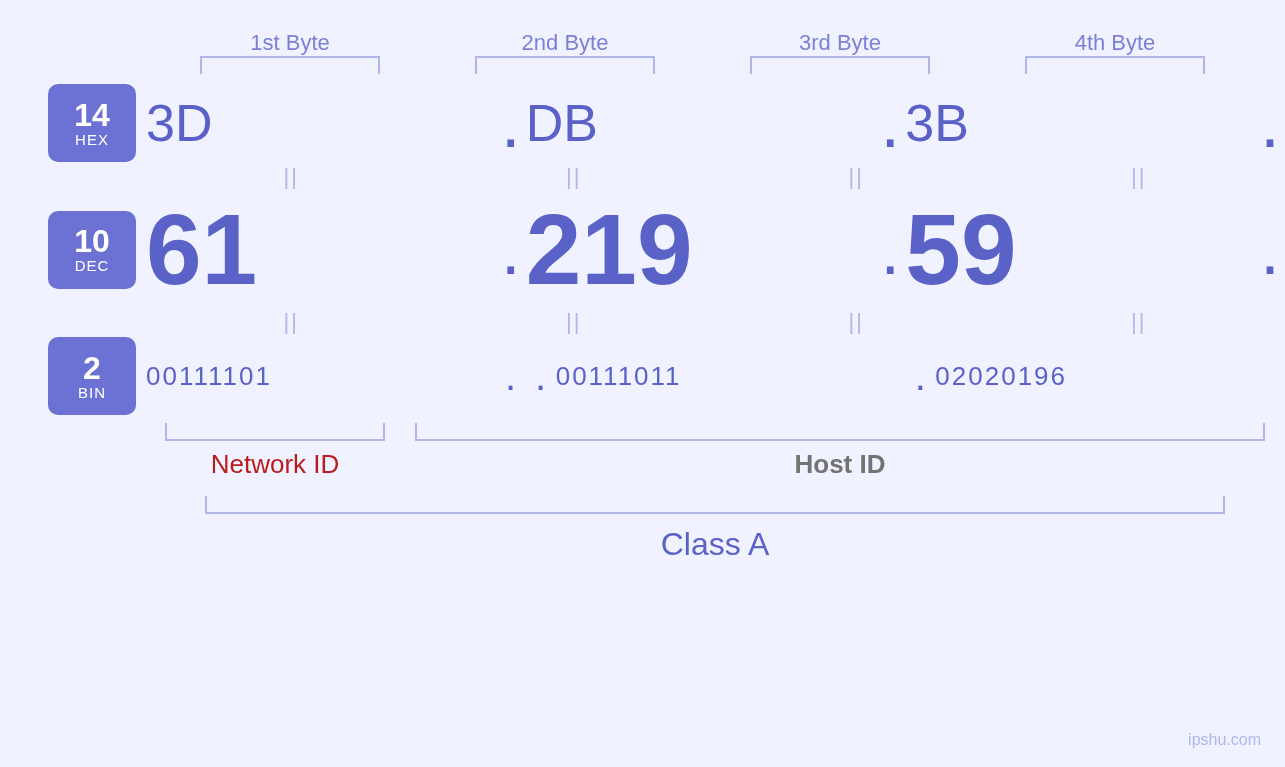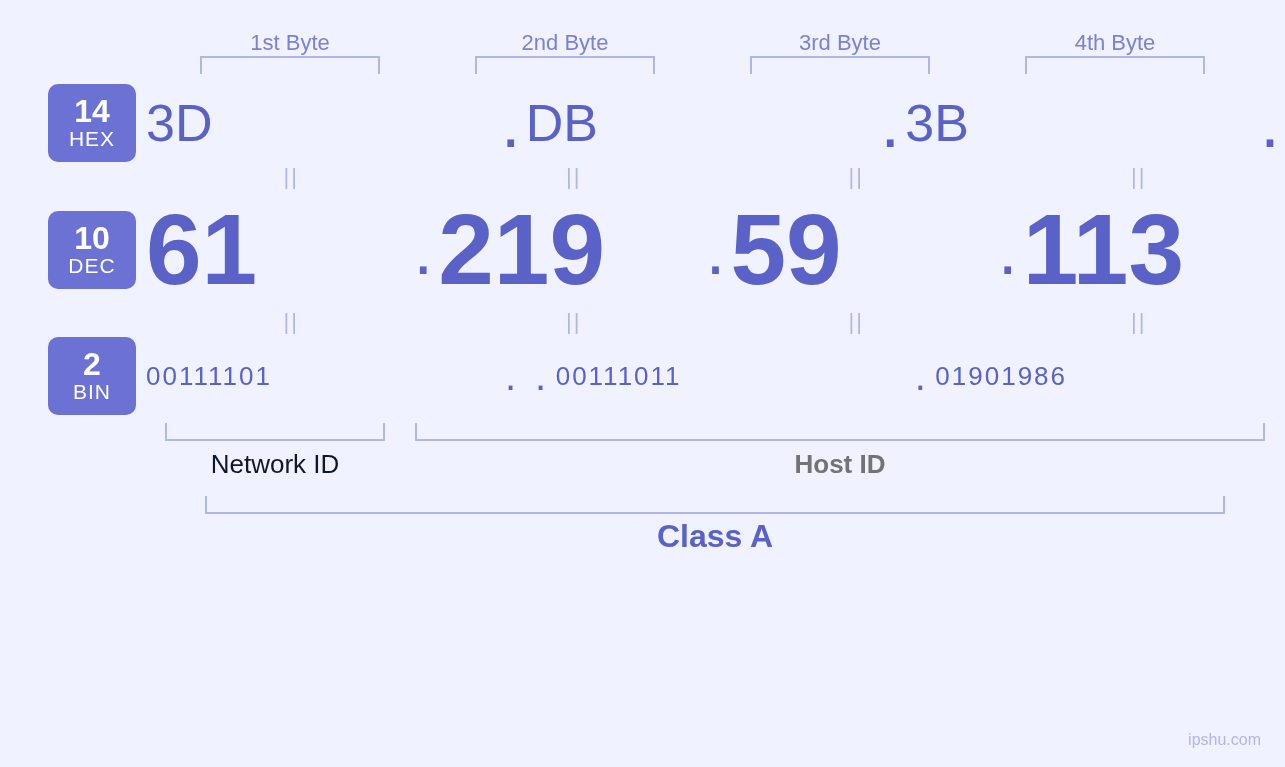--- a/index.html
+++ b/index.html
@@ -90,21 +90,21 @@
 
     .base-number {
       color: white;
       font-size: 32px;
       font-weight: 600;
       line-height: 1;
     }
 
     .base-label {
       color: white;
-      font-size: 21px;
+      font-size: 15px;
       font-weight: 400;
       letter-spacing: 1px;
     }
 
     .values-row {
       display: flex;
       flex: 1;
       align-items: center;
       justify-content: center;
     }
@@ -202,21 +202,21 @@
 
     .bracket-labels-row {
       display: flex;
       width: 1100px;
       margin-top: 8px;
     }
 
     .bracket-label-network {
       width: 220px;
       text-align: center;
-      color: #0f172a;
+      color: #b91c1c;
       font-size: 26px;
       font-weight: 500;
     }
 
     .bracket-label-host {
       flex: 1;
       text-align: center;
       color: #737373;
       font-size: 26px;
       font-weight: 700;
@@ -236,22 +236,22 @@
       border-bottom: 2px solid #b0b6e8;
       border-left: 2px solid #b0b6e8;
       border-right: 2px solid #b0b6e8;
       margin: 0 auto;
     }
 
     .class-label {
       text-align: center;
       color: #5a62c8;
       font-size: 32px;
-      font-weight: 700;
-      margin-top: 4px;
+      font-weight: 400;
+      margin-top: 12px;
     }
 
     
     .watermark {
       position: absolute;
       bottom: 18px;
       right: 24px;
       color: #b0b6e8;
       font-size: 16px;
     }
@@ -313,21 +313,20 @@
       <span class="base-number">10</span>
       <span class="base-label">DEC</span>
     </div>
     <div class="values-row">
       <div class="byte-value dec">61</div>
       <div class="dot">.</div>
       <div class="byte-value dec">219</div>
       <div class="dot">.</div>
       <div class="byte-value dec">59</div>
       <div class="dot">.</div>
-      <div class="byte-value dec">113</div>
     </div>
   </div>
 
   <div class="eq-row">
     <div class="eq-cell">||</div>
     <div class="eq-dot"></div>
     <div class="eq-cell">||</div>
     <div class="eq-dot"></div>
     <div class="eq-cell">||</div>
     <div class="eq-dot"></div>
@@ -338,21 +337,21 @@
     <div class="base-badge">
       <span class="base-number">2</span>
       <span class="base-label">BIN</span>
     </div>
     <div class="values-row">
       <div class="byte-value bin">00111101</div>
       <div class="dot small">.</div>
       <div class="dot small">.</div>
       <div class="byte-value bin">00111011</div>
       <div class="dot small">.</div>
-      <div class="byte-value bin">01901986</div>
+      <div class="byte-value bin">02020196</div>
     </div>
   </div>
 
   <div class="bottom-bracket-area">
     <div class="bottom-brackets-row">
       <div class="bracket-bottom-network"></div>
       <div class="bracket-bottom-host"></div>
     </div>
     <div class="bracket-labels-row">
       <div class="bracket-label-network">Network ID</div>

